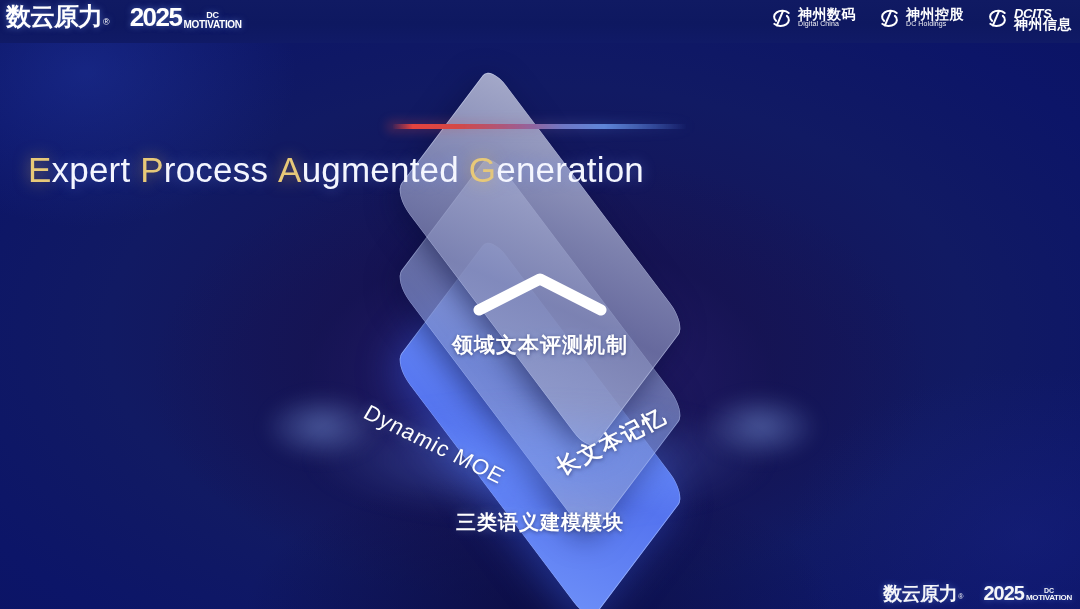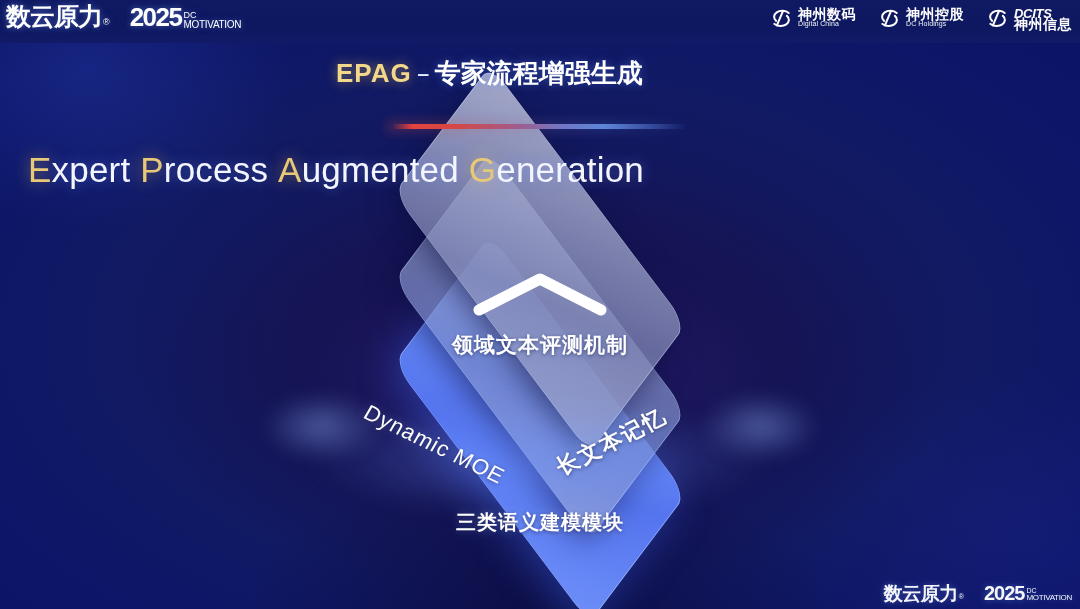--- a/index.html
+++ b/index.html
@@ -46,22 +46,22 @@
     font-family:"DejaVu Sans","Liberation Sans",sans-serif;
   }
   .brand-reg{ font-size:9px; line-height:16px; }
   .brand-year{
     font-size:26px; font-weight:bold; letter-spacing:-1.5px; line-height:26px;
     font-family:"Liberation Sans",sans-serif; margin-left:19px;
   }
   .brand-dc{
     display:flex; flex-direction:column; line-height:9px; margin-left:1px; margin-bottom:1px;
   }
-  .brand-dc .dc{ font-size:9px; font-weight:normal; letter-spacing:0px; }
-  .brand-dc .mot{ font-size:10px; font-weight:normal; letter-spacing:-0.3px; }
+  .brand-dc .dc{ font-size:9px; font-weight:bold; letter-spacing:0px;text-align:center; }
+  .brand-dc .mot{ font-size:10px; font-weight:bold; letter-spacing:-0.3px; }
 
   .logo-group{
     position:absolute; right:8px; top:7px;
     display:flex; align-items:center; gap:22px;
   }
   .plogo{ display:flex; align-items:center; gap:5px; }
   .plogo .mark{ width:23px; height:23px; flex:0 0 23px; }
   .plogo .ptext{ display:flex; flex-direction:column; line-height:10px; color:#fff; }
   .plogo .pt-cn{ font-size:14px; font-weight:bold; letter-spacing:0.5px; }
   .plogo .pt-en{ font-size:7px; letter-spacing:0.1px; opacity:.95; }
@@ -281,23 +281,20 @@
         <span class="ptext">
           <span class="pt-big">DCITS</span>
           <span class="pt-cn">神州信息</span>
         </span>
       </div>
 
     </div>
   </div>
 
 
-  <div class="epag-line">
-    <span class="gold">EPAG</span><span class="sep">–</span><span class="cn">专家流程增强生成</span>
-  </div>
 
   <div class="divider"></div>
 
   <div class="big-title"><span class="cap">E</span><span>xpert</span>&nbsp;<span class="cap">P</span><span>rocess</span>&nbsp;<span class="cap">A</span><span>ugmented</span>&nbsp;<span class="cap">G</span><span>eneration</span></div>
 
   <div class="stack">
 
     <div class="glow-halo"></div>
     <div class="glow-edge-l"></div>
     <div class="glow-edge-r"></div>

